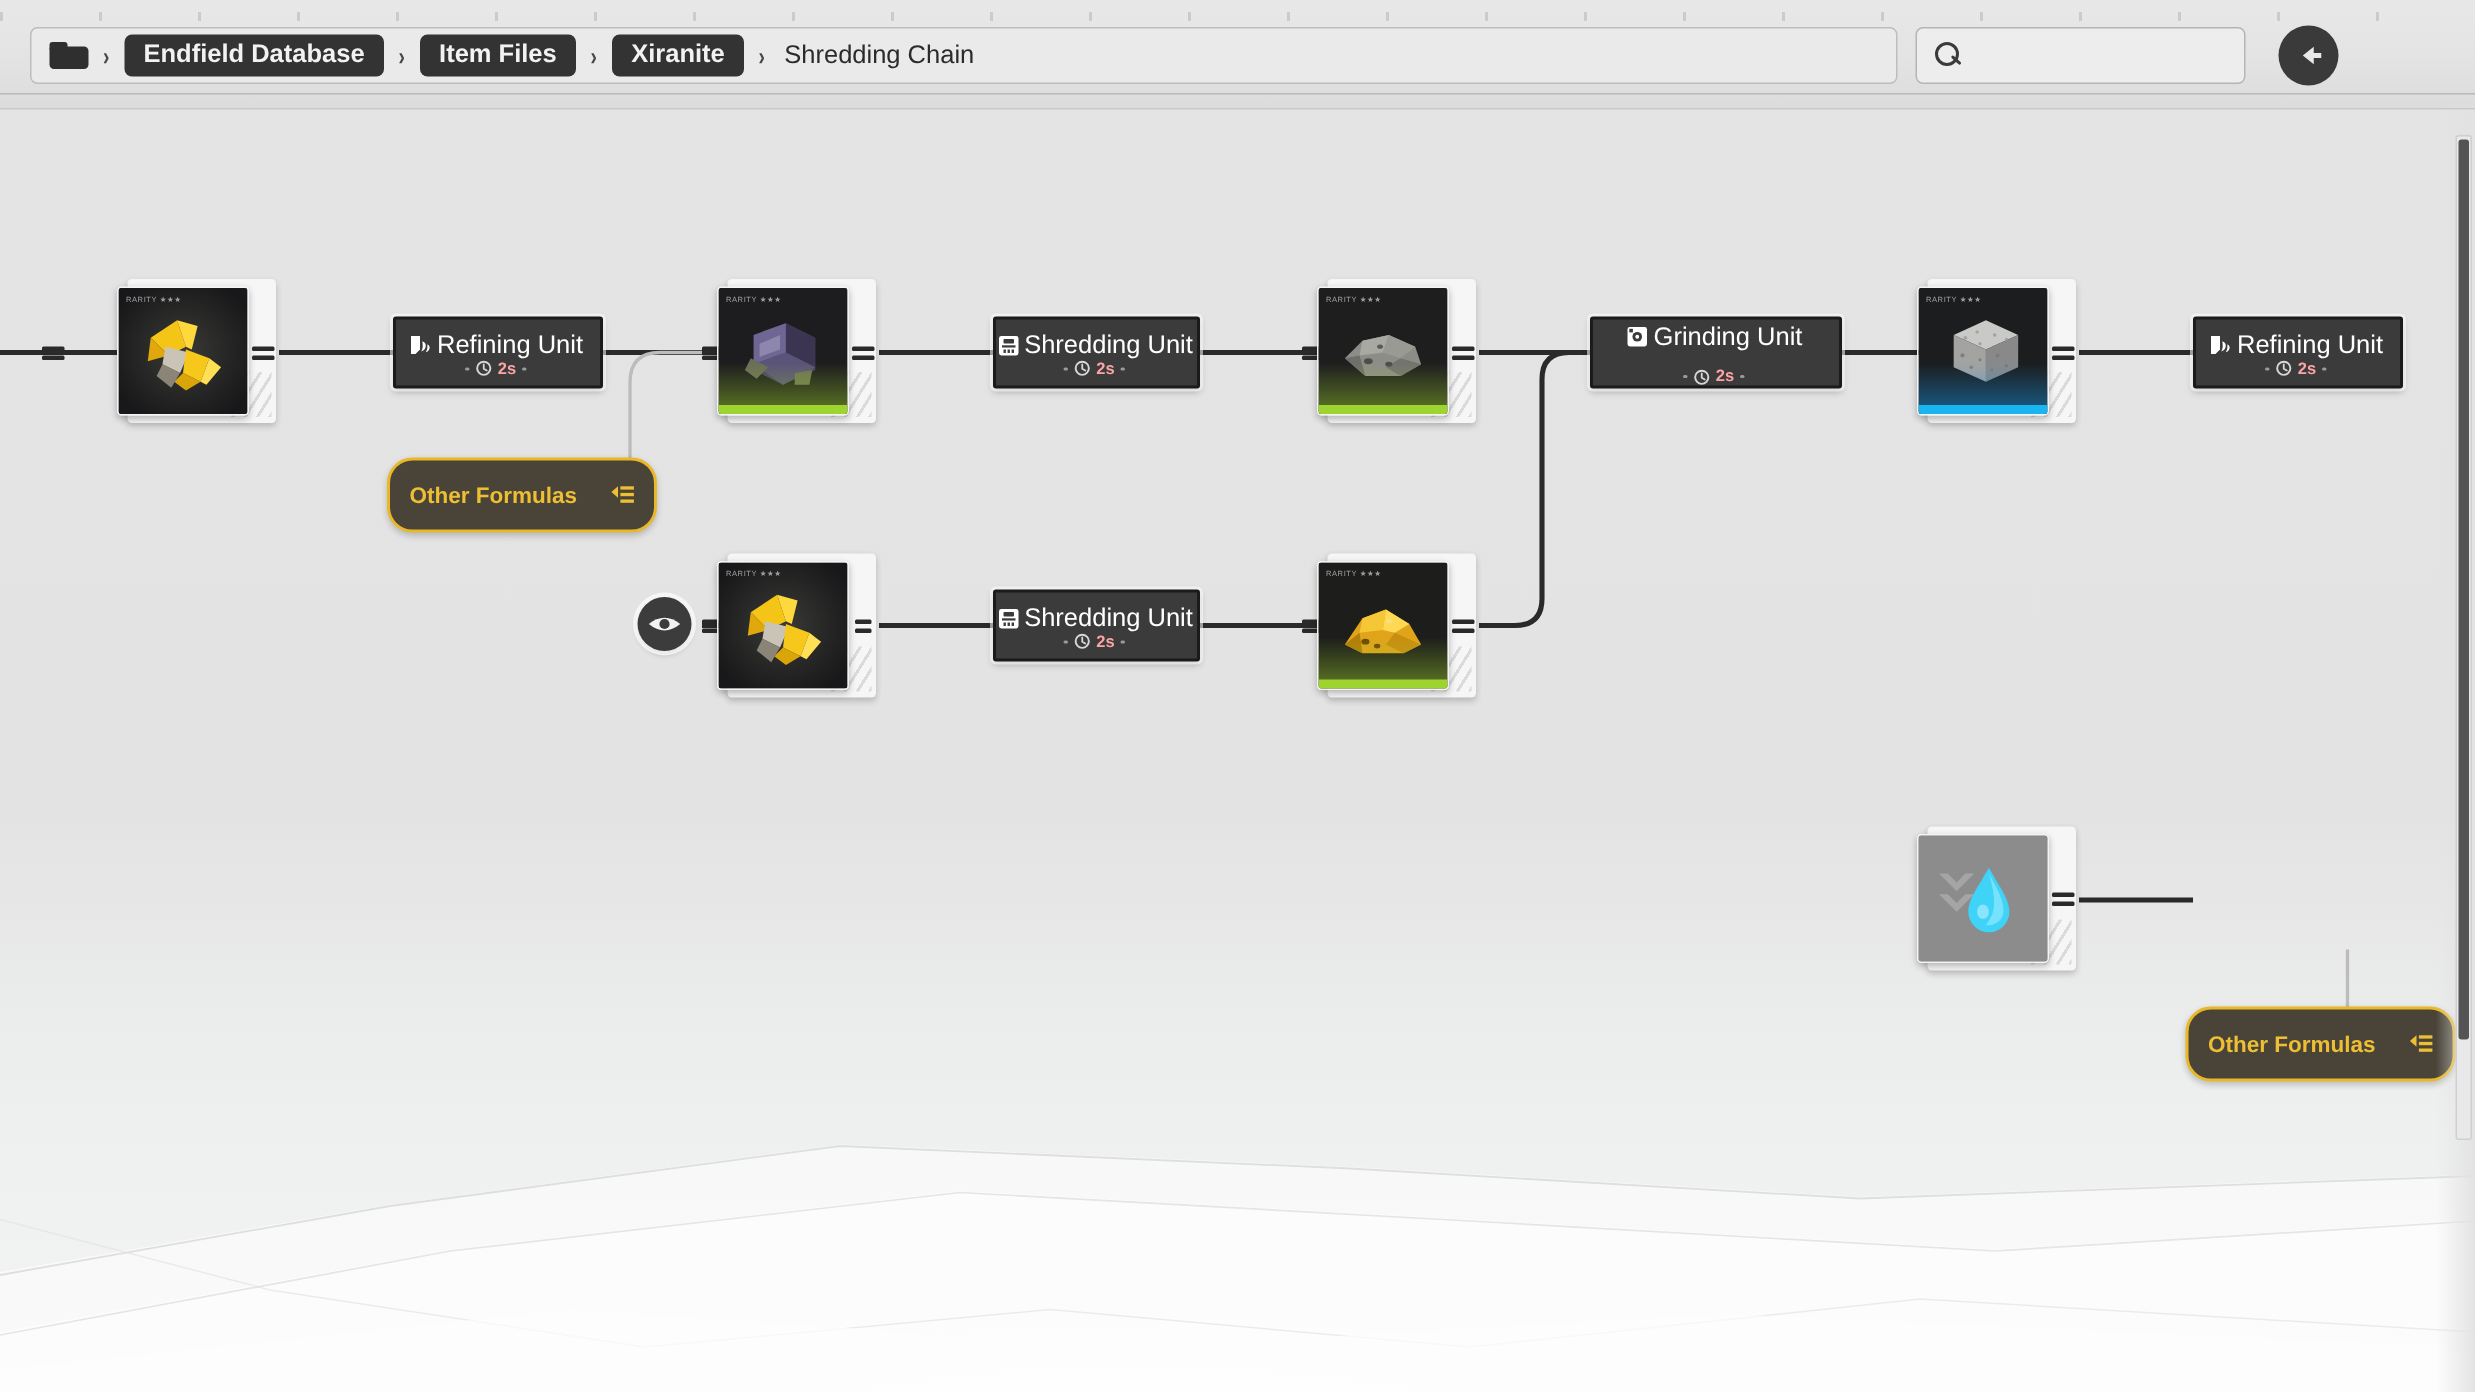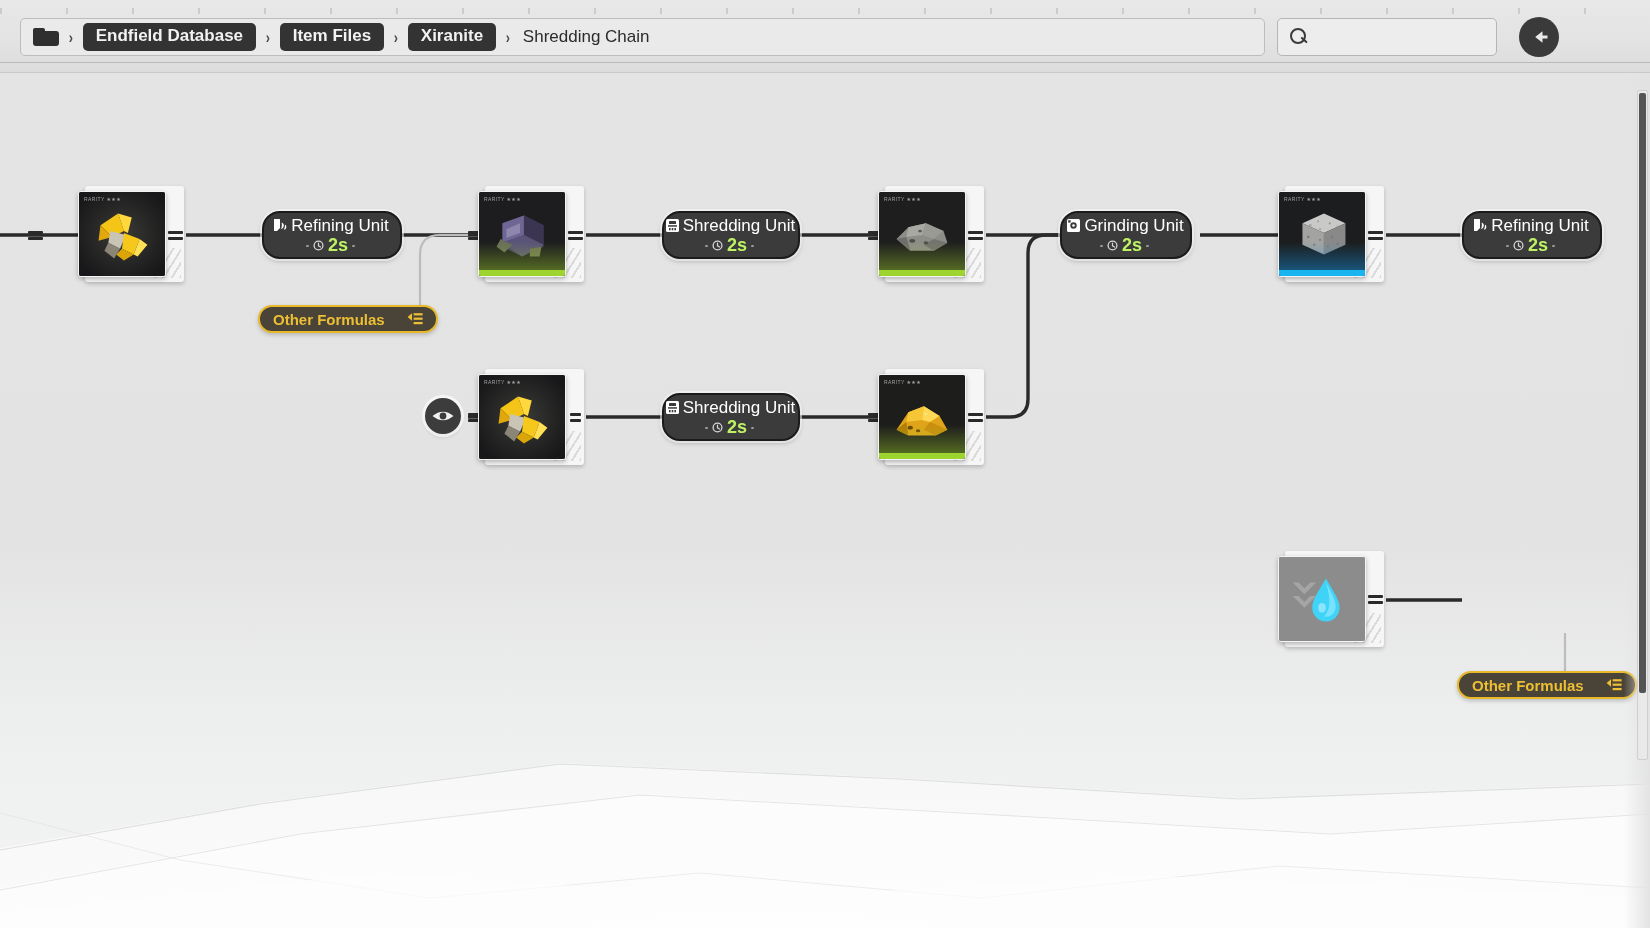--- a/index.html
+++ b/index.html
@@ -172,55 +172,55 @@
     position:absolute; left:0; right:0; bottom:0; height:34px;
     background: linear-gradient(to top, rgba(20,150,230,.55), rgba(20,150,230,0));
   }
 
   
   .machine {
     position:absolute;
     height:48px;
     background:#3b3b3b;
     border:2px solid #1b1b1b;
-    border-radius:18px;
+    border-radius:2px;
     box-shadow: 0 0 0 2px rgba(255,255,255,.55), 0 2px 5px rgba(0,0,0,.25);
     padding: 3px 12px 0 9px;
     display:flex; flex-direction:column; align-items:center; justify-content:center;
   }
   .machine-top { display:flex; align-items:center; gap:2px; }
   .m-icon { width:17px; height:17px; flex:0 0 auto; }
   .m-name {
     color:#ffffff; font-size:17px; font-weight:400;
     white-space:nowrap; line-height:1.05;
   }
   .machine-sub {
     display:flex; align-items:center; justify-content:center; gap:4px;
     margin-top:1px;
   }
   .m-dot { width:2.5px; height:2.5px; border-radius:50%; background:#9a9a9a; }
-  .m-time { color:#bef264; font-size:18px; font-weight:700; }
+  .m-time { color:#fca5a5; font-size:11px; font-weight:700; }
   .clock { width:11px; height:11px; flex:0 0 auto; }
 
   
   .plug {
     position:absolute; width:15px; height:12px;
   }
   .plug i {
     position:absolute; left:0; width:15px; height:3px; background:#2a2a2a; border-radius:1px;
   }
   .plug i:nth-child(1){ top:1px; }
   .plug i:nth-child(2){ top:7px; }
   .plug.small { width:11px; height:10px; }
   .plug.small i { width:11px; height:2.5px; }
 
   
   .formula-pill {
     position:absolute;
-    height:28px;
+    height:50px;
     background:#4a4438;
     border:2px solid #e8b829;
     border-radius:17px;
     display:flex; align-items:center; gap:22px;
     padding:0 13px;
     box-shadow: 0 2px 4px rgba(0,0,0,.2);
   }
   .formula-label { color:#ecbf34; font-size:15px; font-weight:700; white-space:nowrap; }
   .list-icon { width:16px; height:14px; flex:0 0 auto; }
 
@@ -464,21 +464,21 @@
           <div class="card-accent accent-green"></div>
           <div class="card-rarity">RARITY ★★★</div>
         </div>
       </div>
 
       <div class="plug" style="left:968px; top:157px;">
           <i></i>
           <i></i>
         </div>
 
-      <div class="machine" style="left:1060px; top:138px; width:132px;">
+      <div class="machine" style="left:1060px; top:138px; width:168px;justify-content:space-between;">
         <div class="machine-top">
           <svg class="m-icon" viewBox="0 0 17 17">
             <rect x="2" y="2" width="13" height="13" rx="1.6" fill="#ffffff"></rect>
             <circle cx="8.5" cy="8.5" r="3.2" fill="#3b3b3b"></circle>
             <circle cx="8.5" cy="8.5" r="1.3" fill="#ffffff"></circle>
             <rect x="3.2" y="3.2" width="2.4" height="2.4" fill="#3b3b3b"></rect>
           </svg>
           <span class="m-name">Grinding Unit</span>
         </div>
         <div class="machine-sub">

